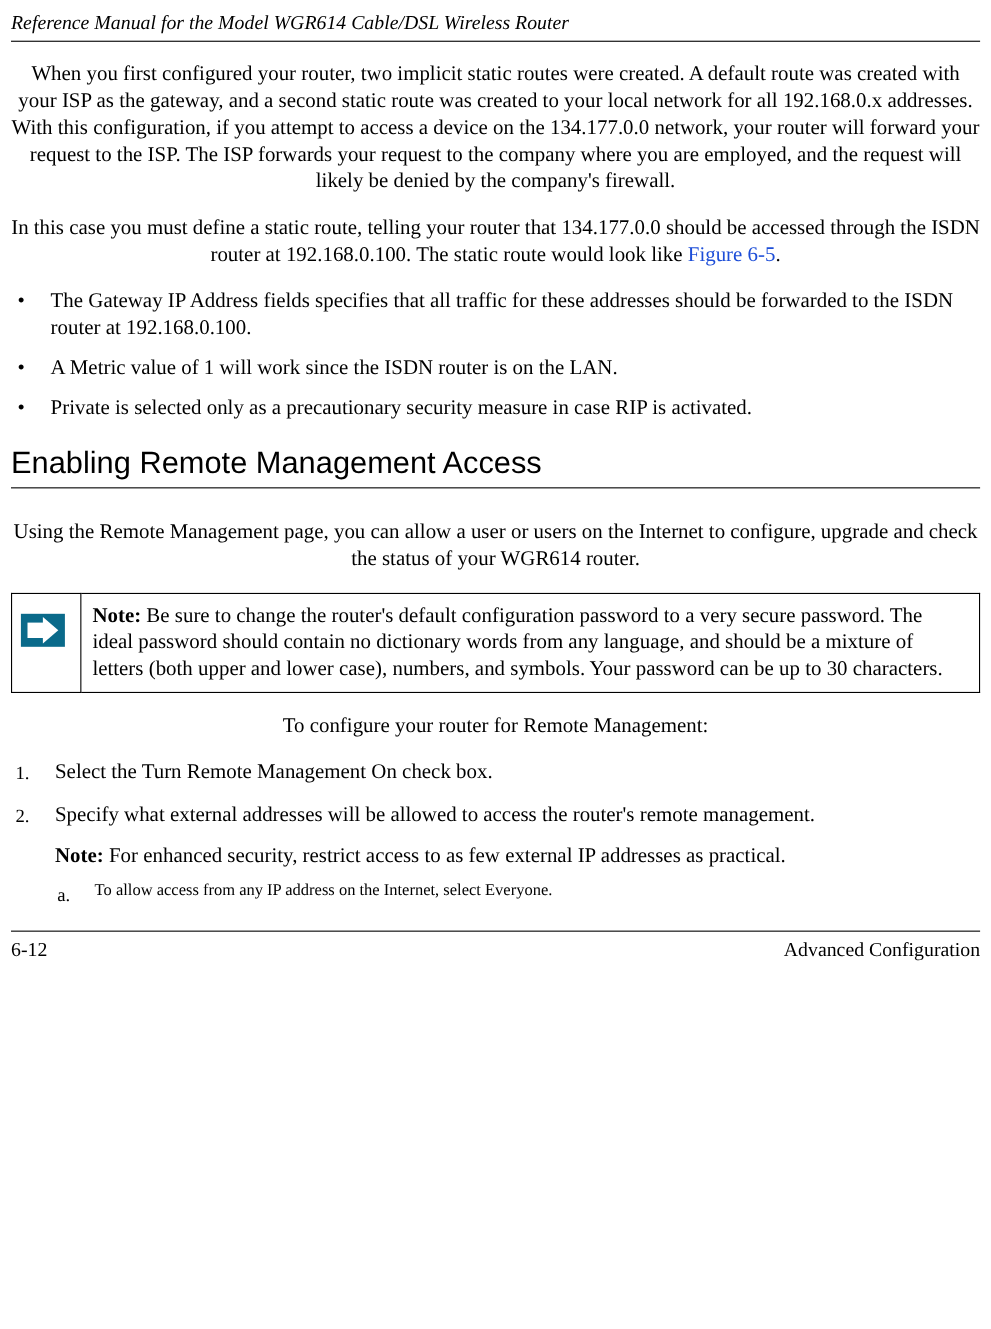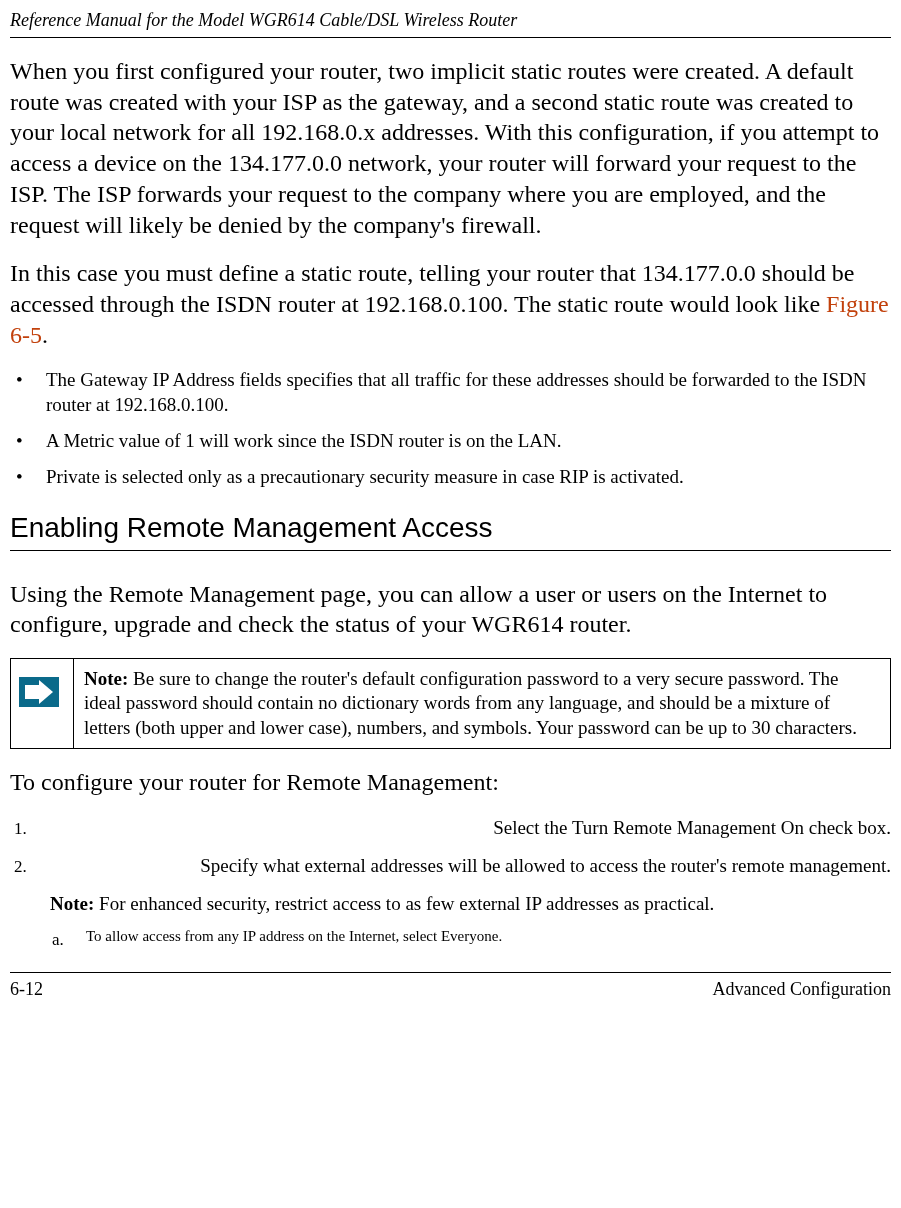--- a/index.html
+++ b/index.html
@@ -18,26 +18,27 @@
       font-style: italic;
       font-size: 18px;
       margin-bottom: 6px;
     }
     hr.header-rule {
       border: none;
       border-top: 1px solid #000;
       margin: 0 0 18px 0;
     }
     p.body {
-      font-size: 24px;
+      font-size: 19px;
       line-height: 1.28;
       margin: 0 0 18px 0;
+      text-align: center;
     }
     .link {
-      color: #c2410c;
+      color: #1d4ed8;
     }
     ul.bullets {
       list-style: none;
       padding: 0;
       margin: 0 0 6px 0;
     }
     ul.bullets > li {
       font-size: 19px;
       line-height: 1.28;
       margin: 0 0 12px 0;
@@ -108,21 +109,20 @@
     }
     .note-text .note-label {
       font-weight: bold;
     }
 
     ol.numbered {
       list-style: none;
       counter-reset: item;
       padding: 0;
       margin: 0;
-      text-align: right;
     }
     ol.numbered > li {
       counter-increment: item;
       font-size: 19px;
       line-height: 1.28;
       margin: 0 0 14px 0;
       padding-left: 40px;
       position: relative;
     }
     ol.numbered > li::before {

